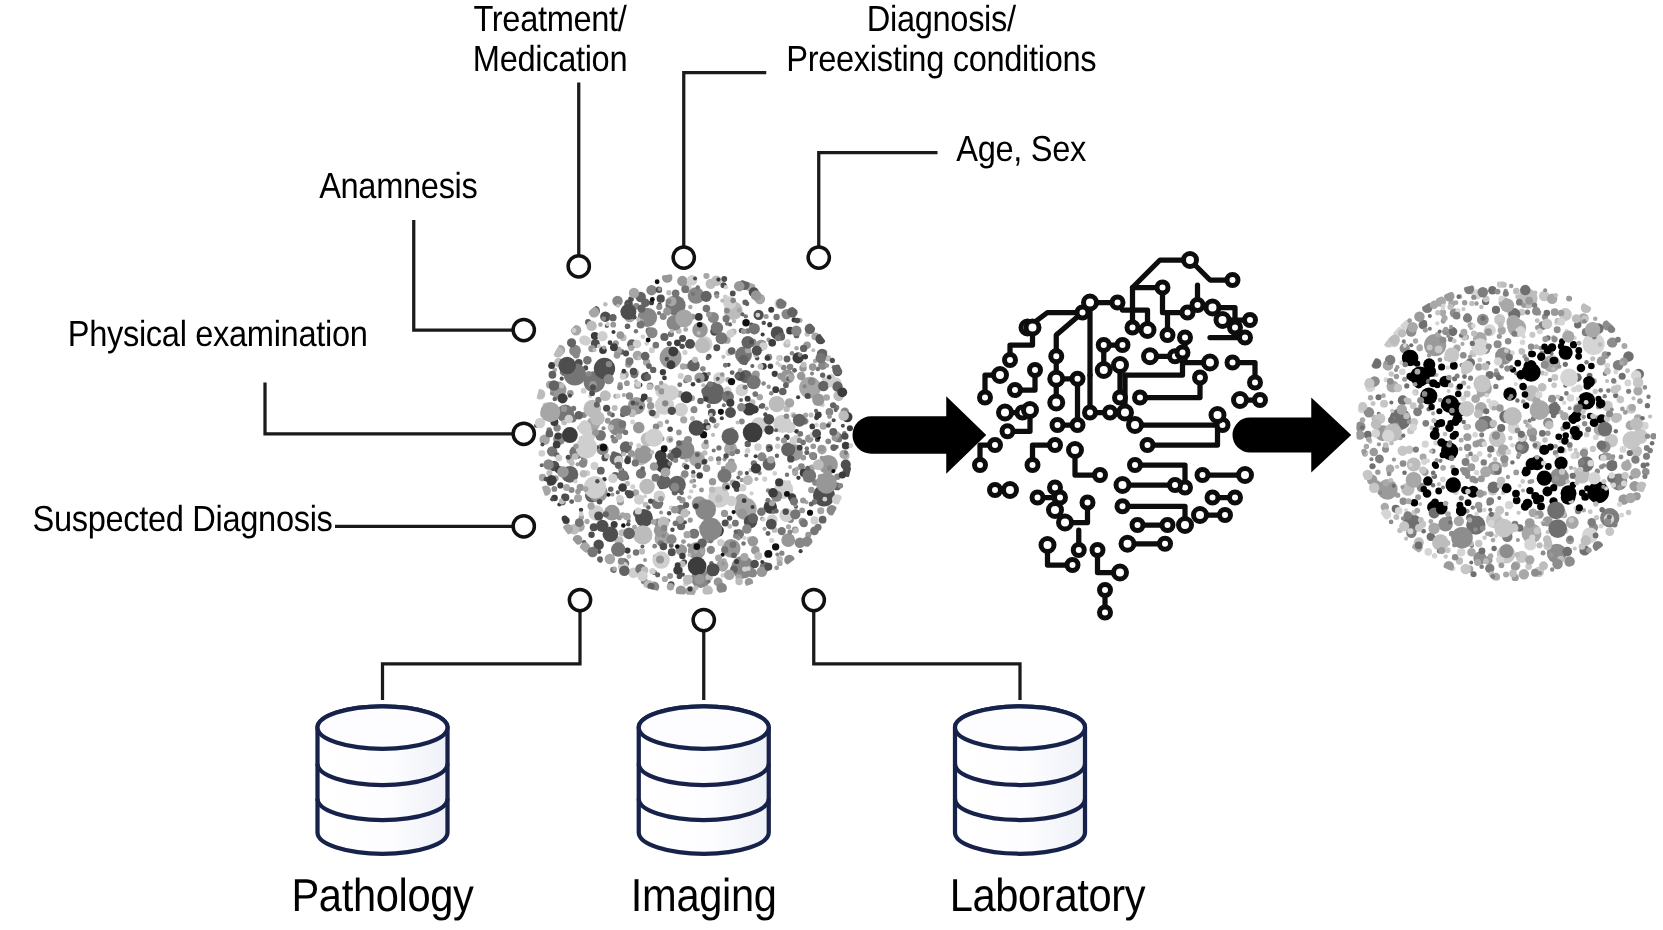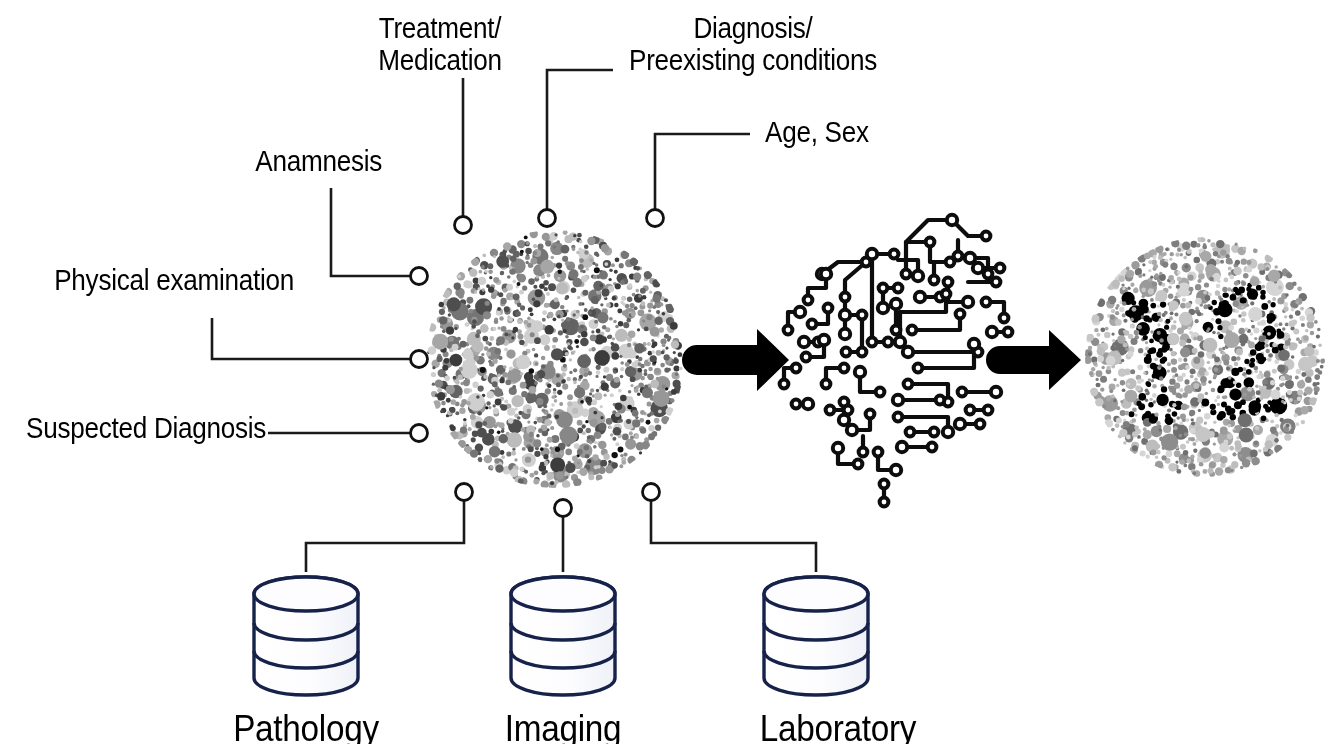--- a/index.html
+++ b/index.html
@@ -9,21 +9,21 @@
   }
   body {
     width: 1330px;
     height: 744px;
     position: relative;
     overflow: hidden;
     font-family: "Liberation Sans", sans-serif;
   }
   #stage {
     position: absolute;
-    left: 0; top: 12px;
+    left: 0; top: 0;
     width: 1330px;
     height: 708px;
   }
   svg.layer {
     position: absolute;
     left: 0; top: 0;
     width: 1330px;
     height: 744px;
   }
   .lbl {

